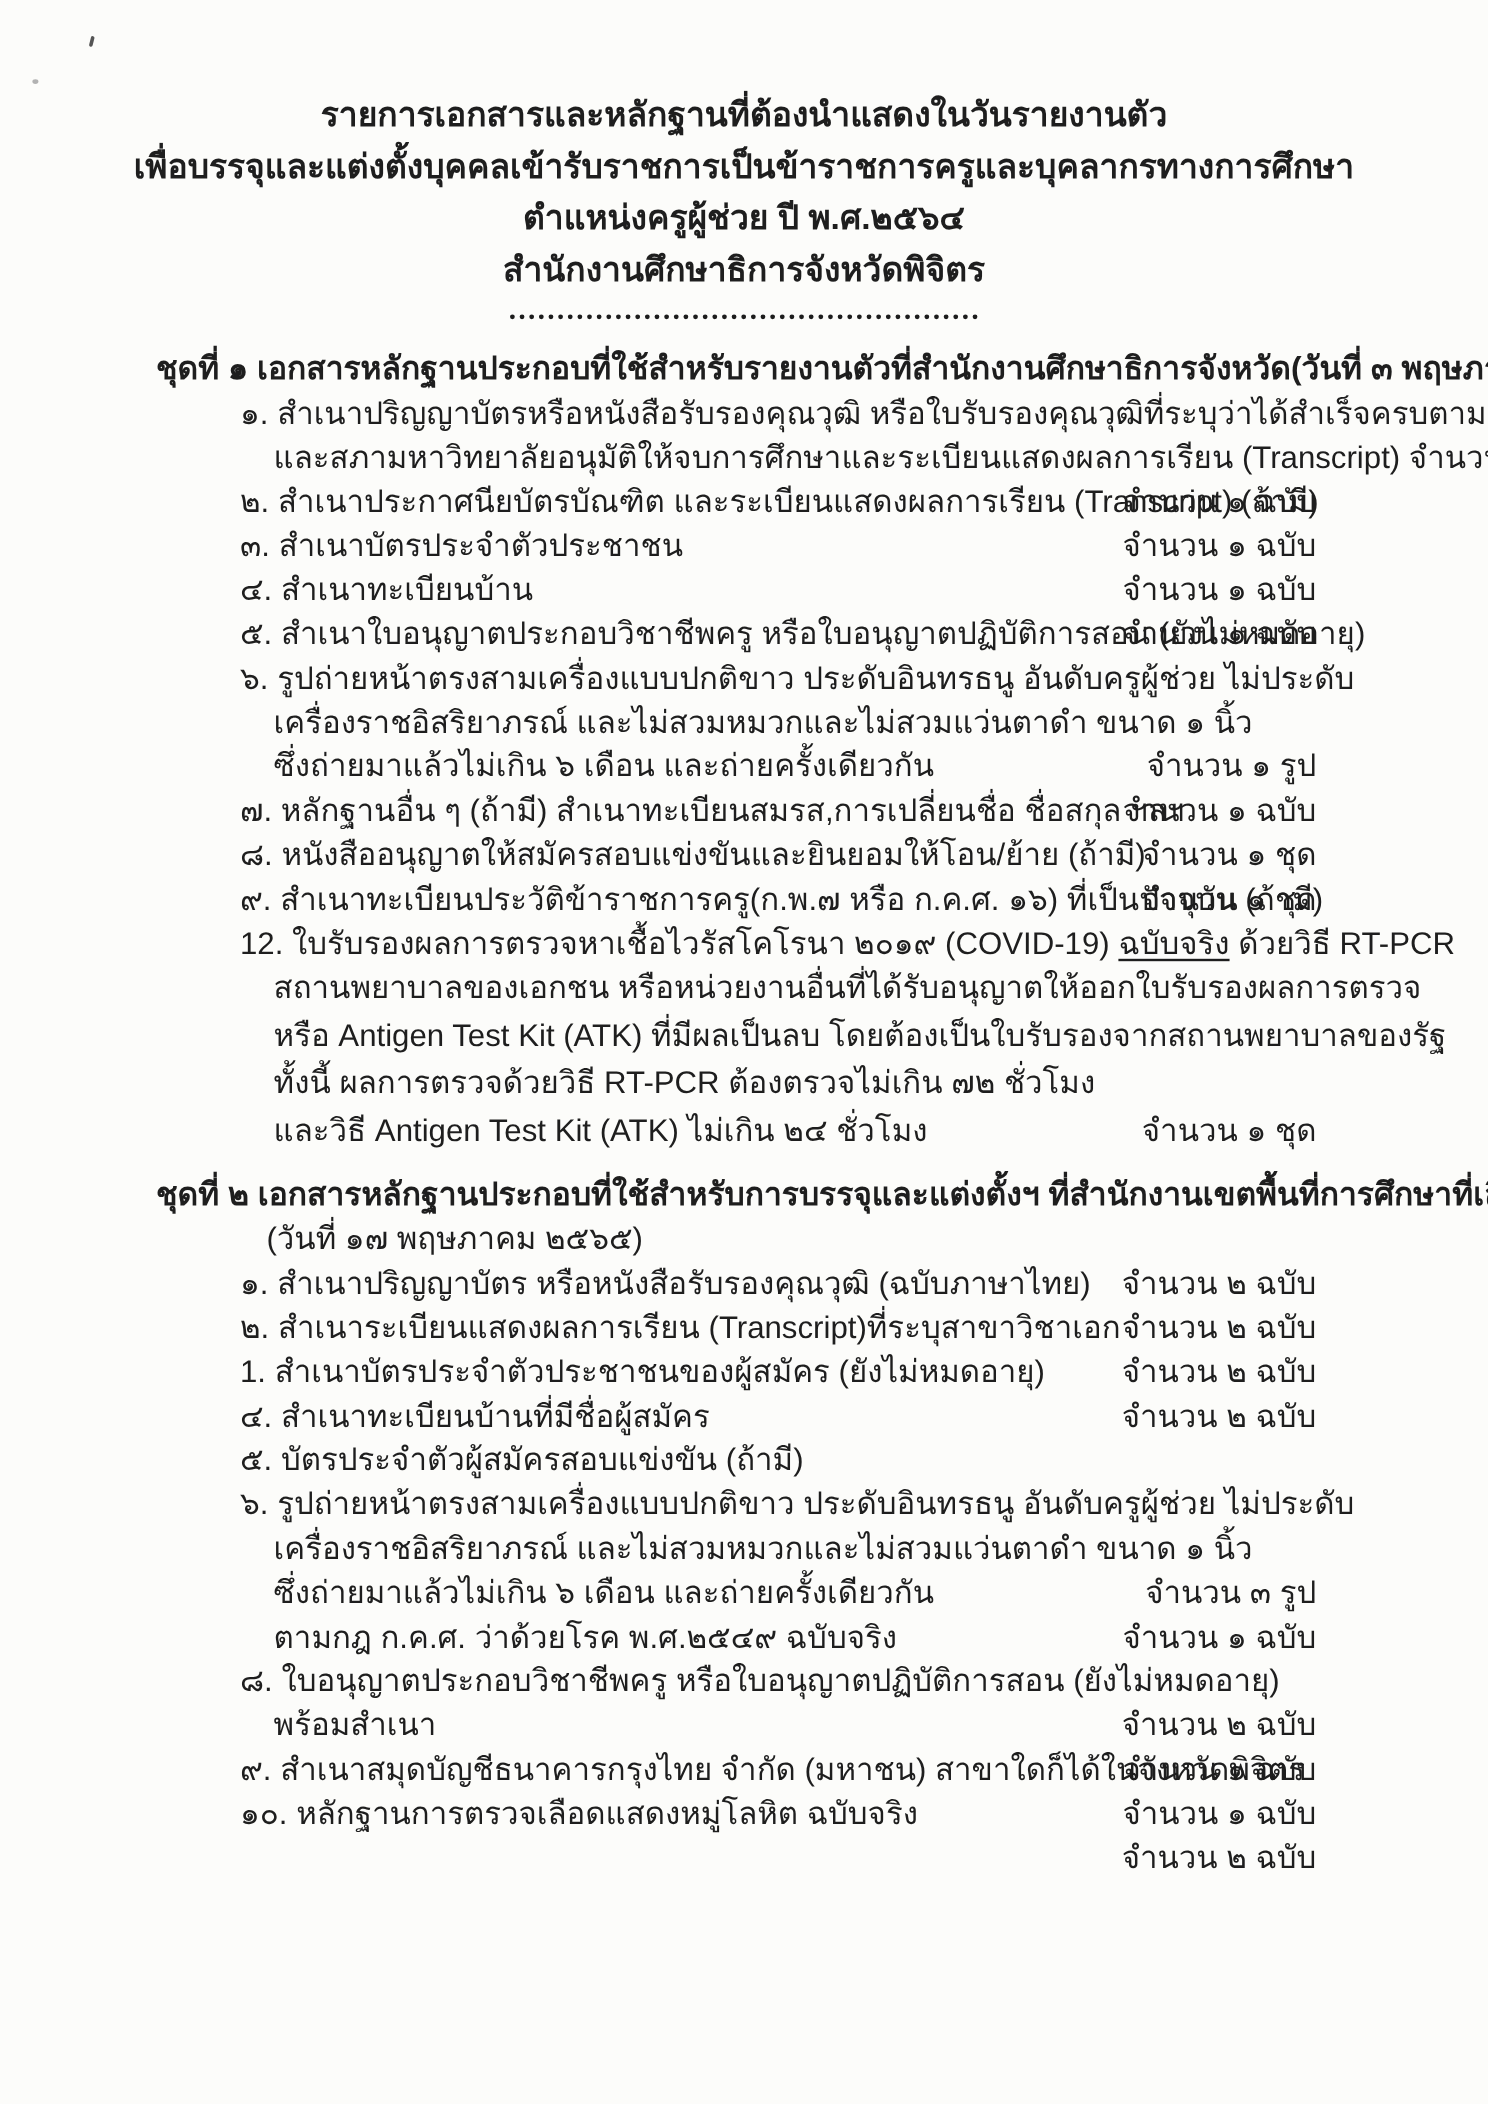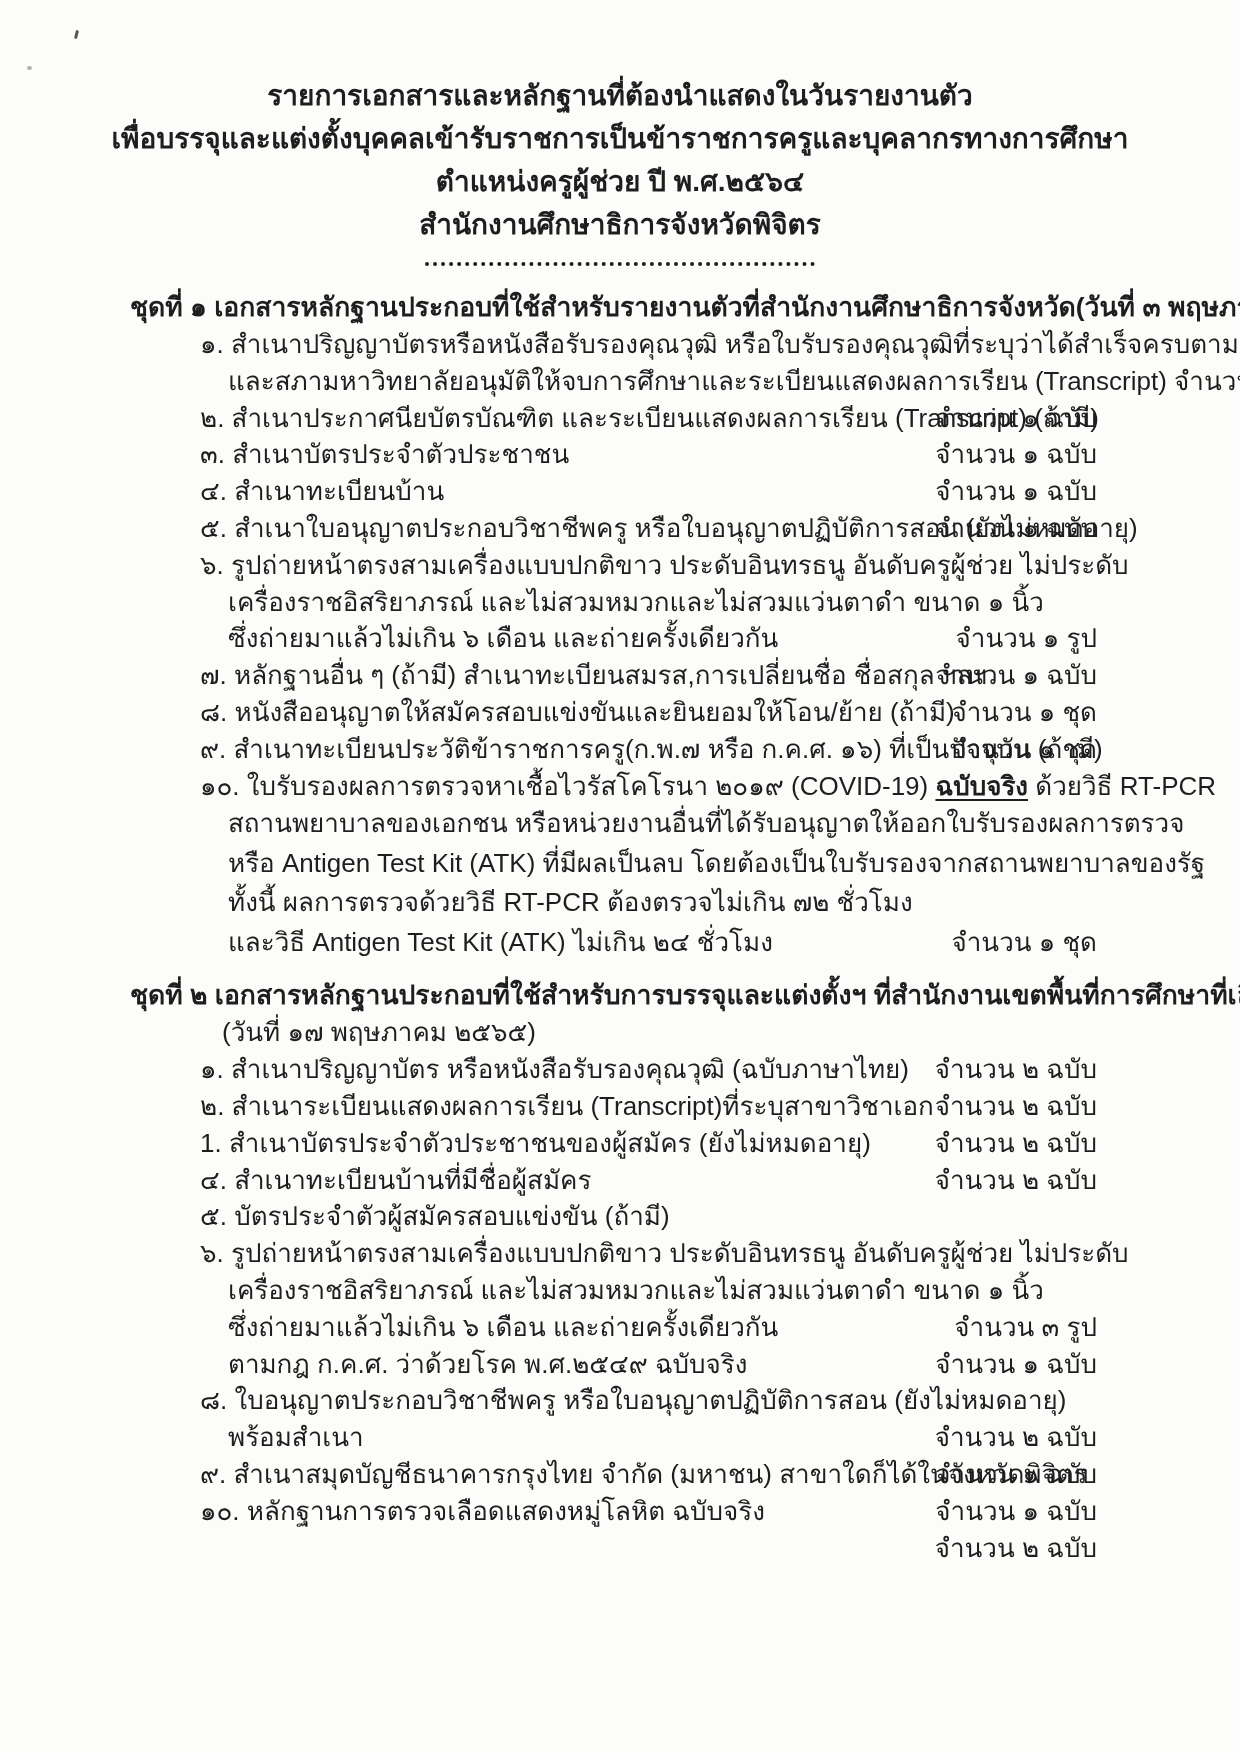--- a/index.html
+++ b/index.html
@@ -44,21 +44,21 @@
   }
   .cont { padding-left:228px; }
   .cont2 { padding-left:222px; }
   .wide { line-height:39.5px; }
   .qty {
     position:absolute;
     right:143px;
     top:0;
     text-align:right;
   }
-  .ul { text-decoration:underline; text-underline-offset:4px;font-weight:bold; }
+  .ul { text-decoration:underline; text-underline-offset:4px; }
   .speck1 {
     position:absolute; left:75px; top:30px;
     width:3px; height:9px; background:#555;
     transform:rotate(14deg); border-radius:2px;
   }
   .speck2 {
     position:absolute; left:27px; top:66px;
     width:5px; height:4px; background:#9a9a9a;
     border-radius:50%; opacity:.75;
   }
@@ -96,21 +96,21 @@
   <div class="ln"><span>๖. รูปถ่ายหน้าตรงสามเครื่องแบบปกติขาว ประดับอินทรธนู อันดับครูผู้ช่วย ไม่ประดับ</span></div>
   <div class="ln cont"><span>เครื่องราชอิสริยาภรณ์ และไม่สวมหมวกและไม่สวมแว่นตาดำ ขนาด ๑ นิ้ว</span></div>
   <div class="ln cont"><span>ซึ่งถ่ายมาแล้วไม่เกิน ๖ เดือน และถ่ายครั้งเดียวกัน</span><span class="qty">จำนวน ๑ รูป</span></div>
 
   <div class="ln"><span>๗. หลักฐานอื่น ๆ (ถ้ามี) สำเนาทะเบียนสมรส,การเปลี่ยนชื่อ ชื่อสกุล ฯลฯ</span><span class="qty">จำนวน ๑ ฉบับ</span></div>
 
   <div class="ln"><span>๘. หนังสืออนุญาตให้สมัครสอบแข่งขันและยินยอมให้โอน/ย้าย (ถ้ามี)</span><span class="qty">จำนวน ๑ ชุด</span></div>
 
   <div class="ln"><span>๙. สำเนาทะเบียนประวัติข้าราชการครู(ก.พ.๗ หรือ ก.ค.ศ. ๑๖) ที่เป็นปัจจุบัน (ถ้ามี)</span><span class="qty">จำนวน ๑ ชุด</span></div>
 
-  <div class="ln"><span>๑๐. ใบรับรองผลการตรวจหาเชื้อไวรัสโคโรนา ๒๐๑๙ (COVID-19) </span><span class="ul">ฉบับจริง</span><span> ด้วยวิธี RT-PCR</span></div>
+  <div class="ln"><span>12. ใบรับรองผลการตรวจหาเชื้อไวรัสโคโรนา ๒๐๑๙ (COVID-19) </span><span class="ul">ฉบับจริง</span><span> ด้วยวิธี RT-PCR</span></div>
   <div class="ln cont wide"><span>สถานพยาบาลของเอกชน หรือหน่วยงานอื่นที่ได้รับอนุญาตให้ออกใบรับรองผลการตรวจ</span></div>
   <div class="ln cont wide"><span>หรือ Antigen Test Kit (ATK) ที่มีผลเป็นลบ โดยต้องเป็นใบรับรองจากสถานพยาบาลของรัฐ</span></div>
   <div class="ln cont wide"><span>ทั้งนี้ ผลการตรวจด้วยวิธี RT-PCR ต้องตรวจไม่เกิน ๗๒ ชั่วโมง</span></div>
   <div class="ln cont wide"><span>และวิธี Antigen Test Kit (ATK) ไม่เกิน ๒๔ ชั่วโมง</span><span class="qty">จำนวน ๑ ชุด</span></div>
 
   <div class="s-heading mt2">ชุดที่ ๒ เอกสารหลักฐานประกอบที่ใช้สำหรับการบรรจุและแต่งตั้งฯ ที่สำนักงานเขตพื้นที่การศึกษาที่เลือกบรรจุ</div>
   <div class="ln cont2"><span>(วันที่ ๑๗ พฤษภาคม ๒๕๖๕)</span></div>
 
   <div class="ln"><span>๑. สำเนาปริญญาบัตร หรือหนังสือรับรองคุณวุฒิ (ฉบับภาษาไทย)</span><span class="qty">จำนวน ๒ ฉบับ</span></div>
 

